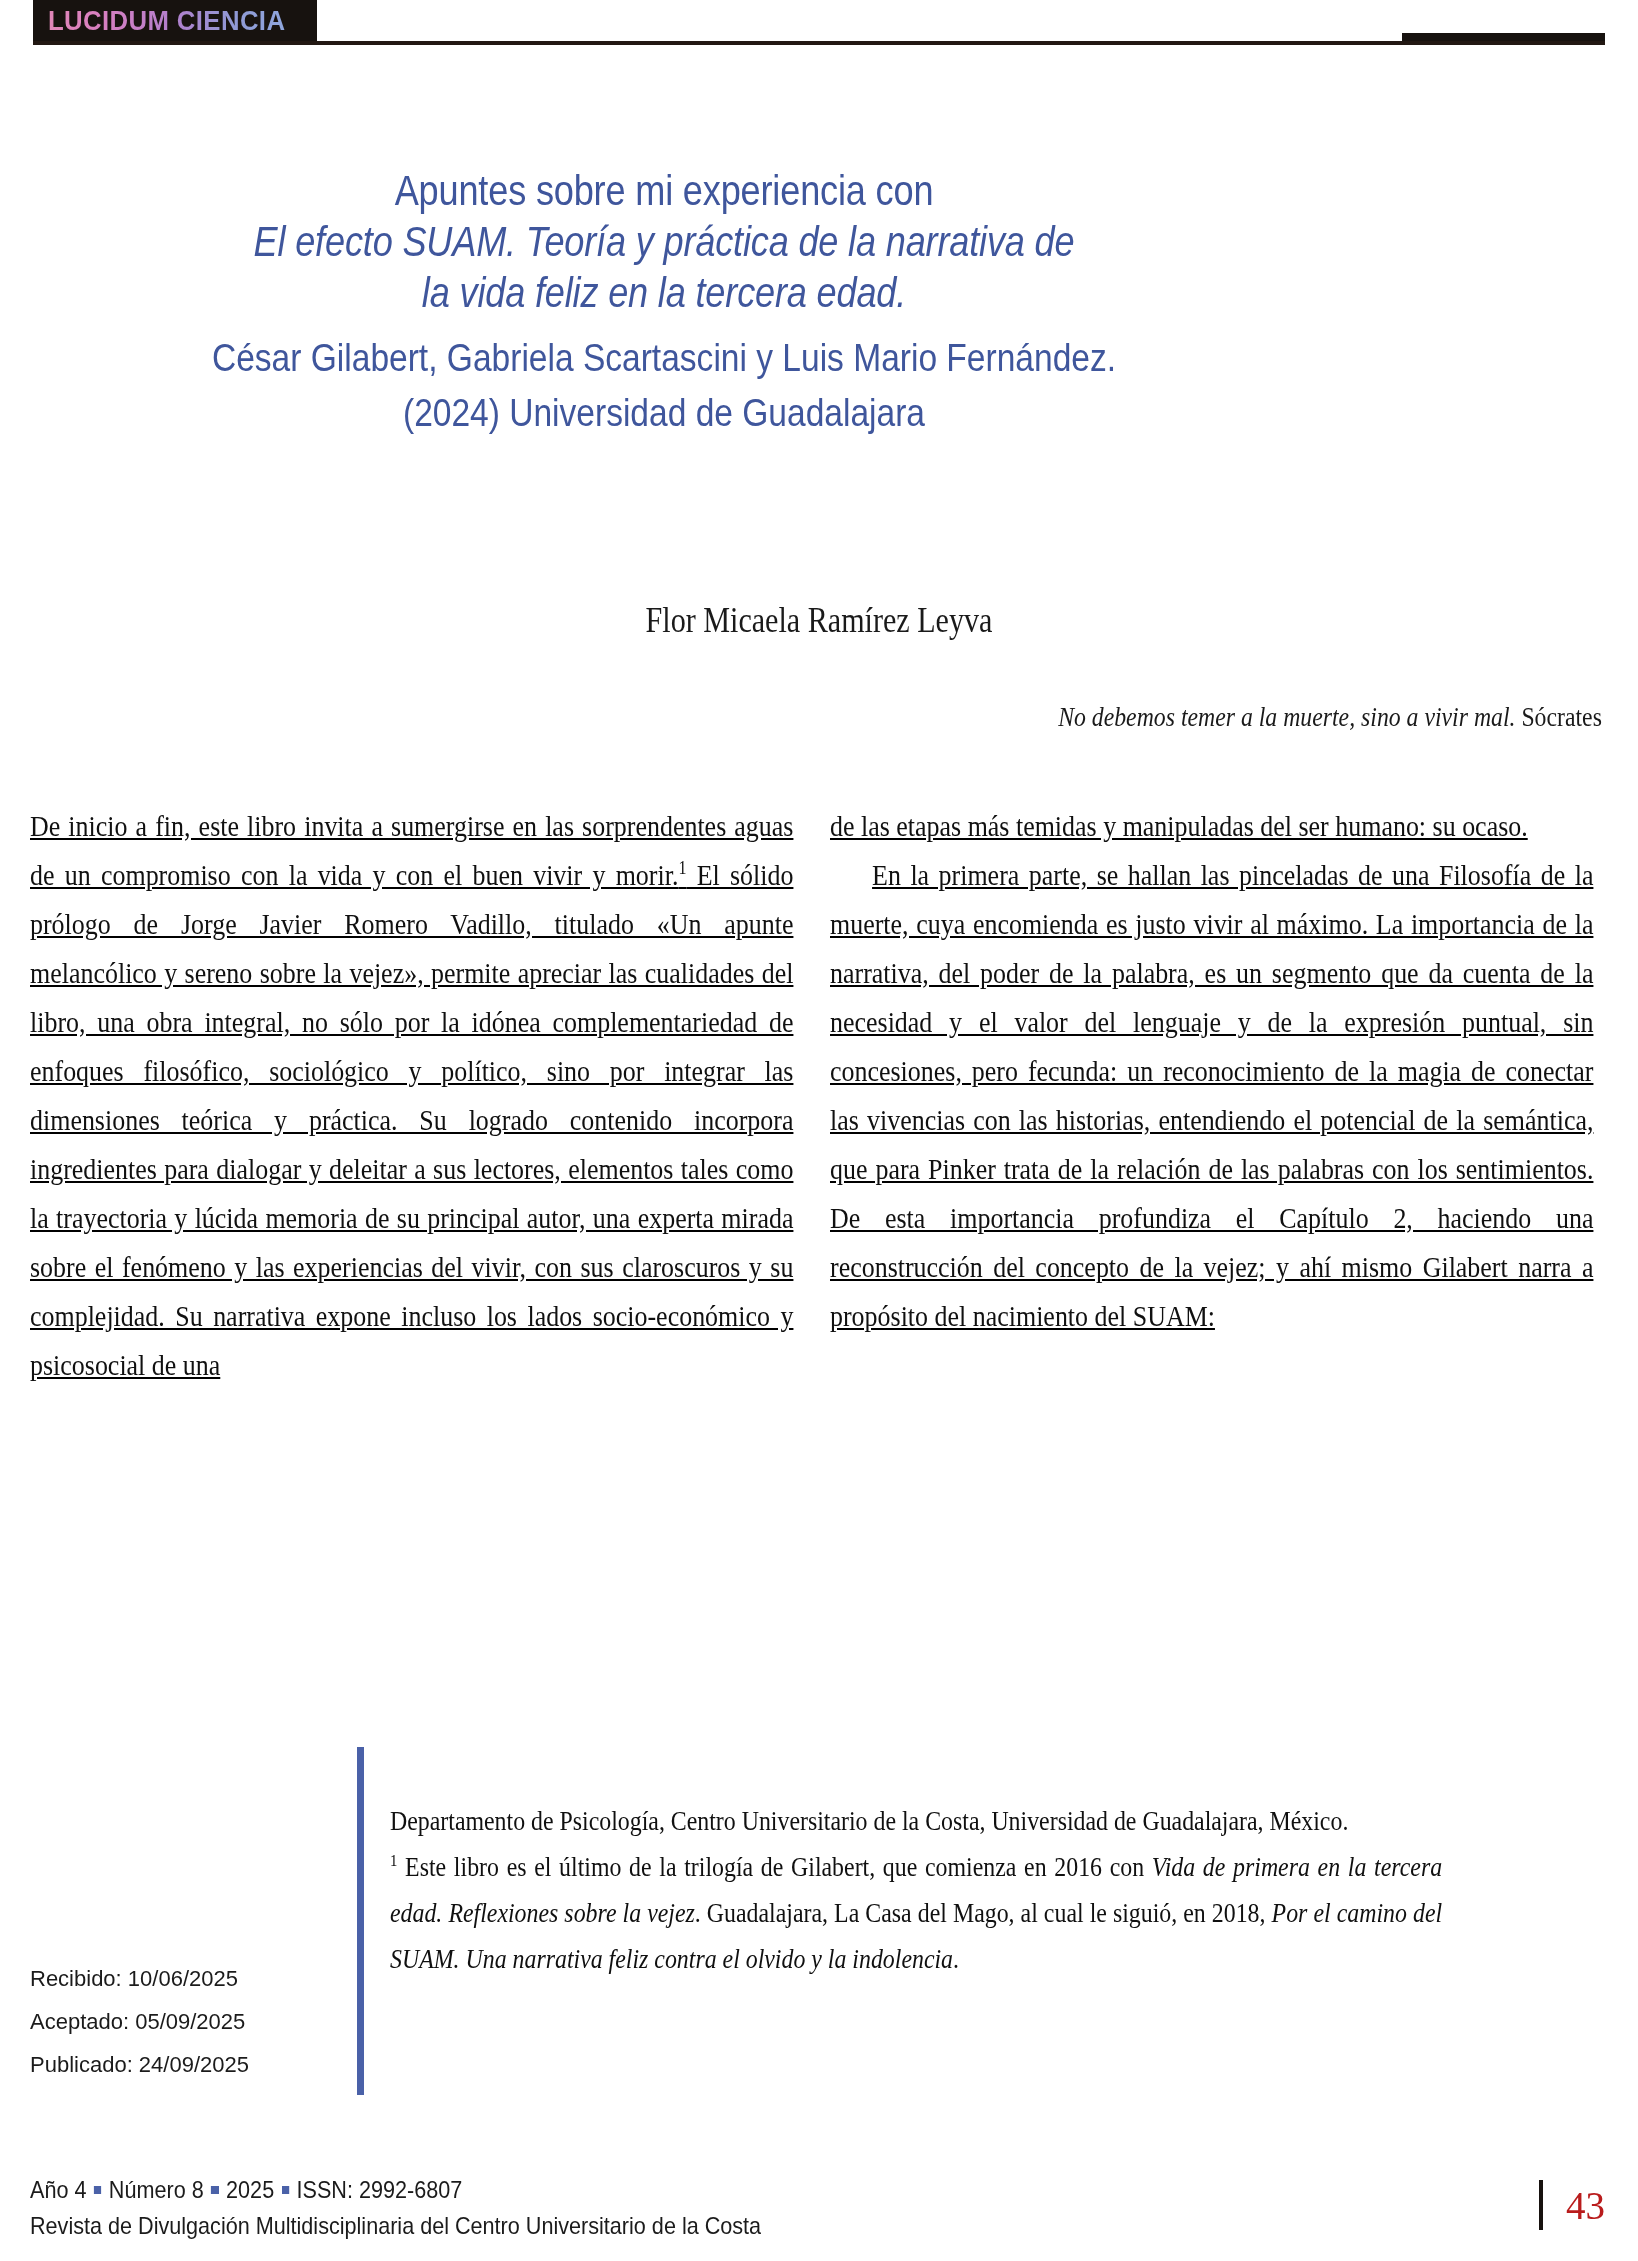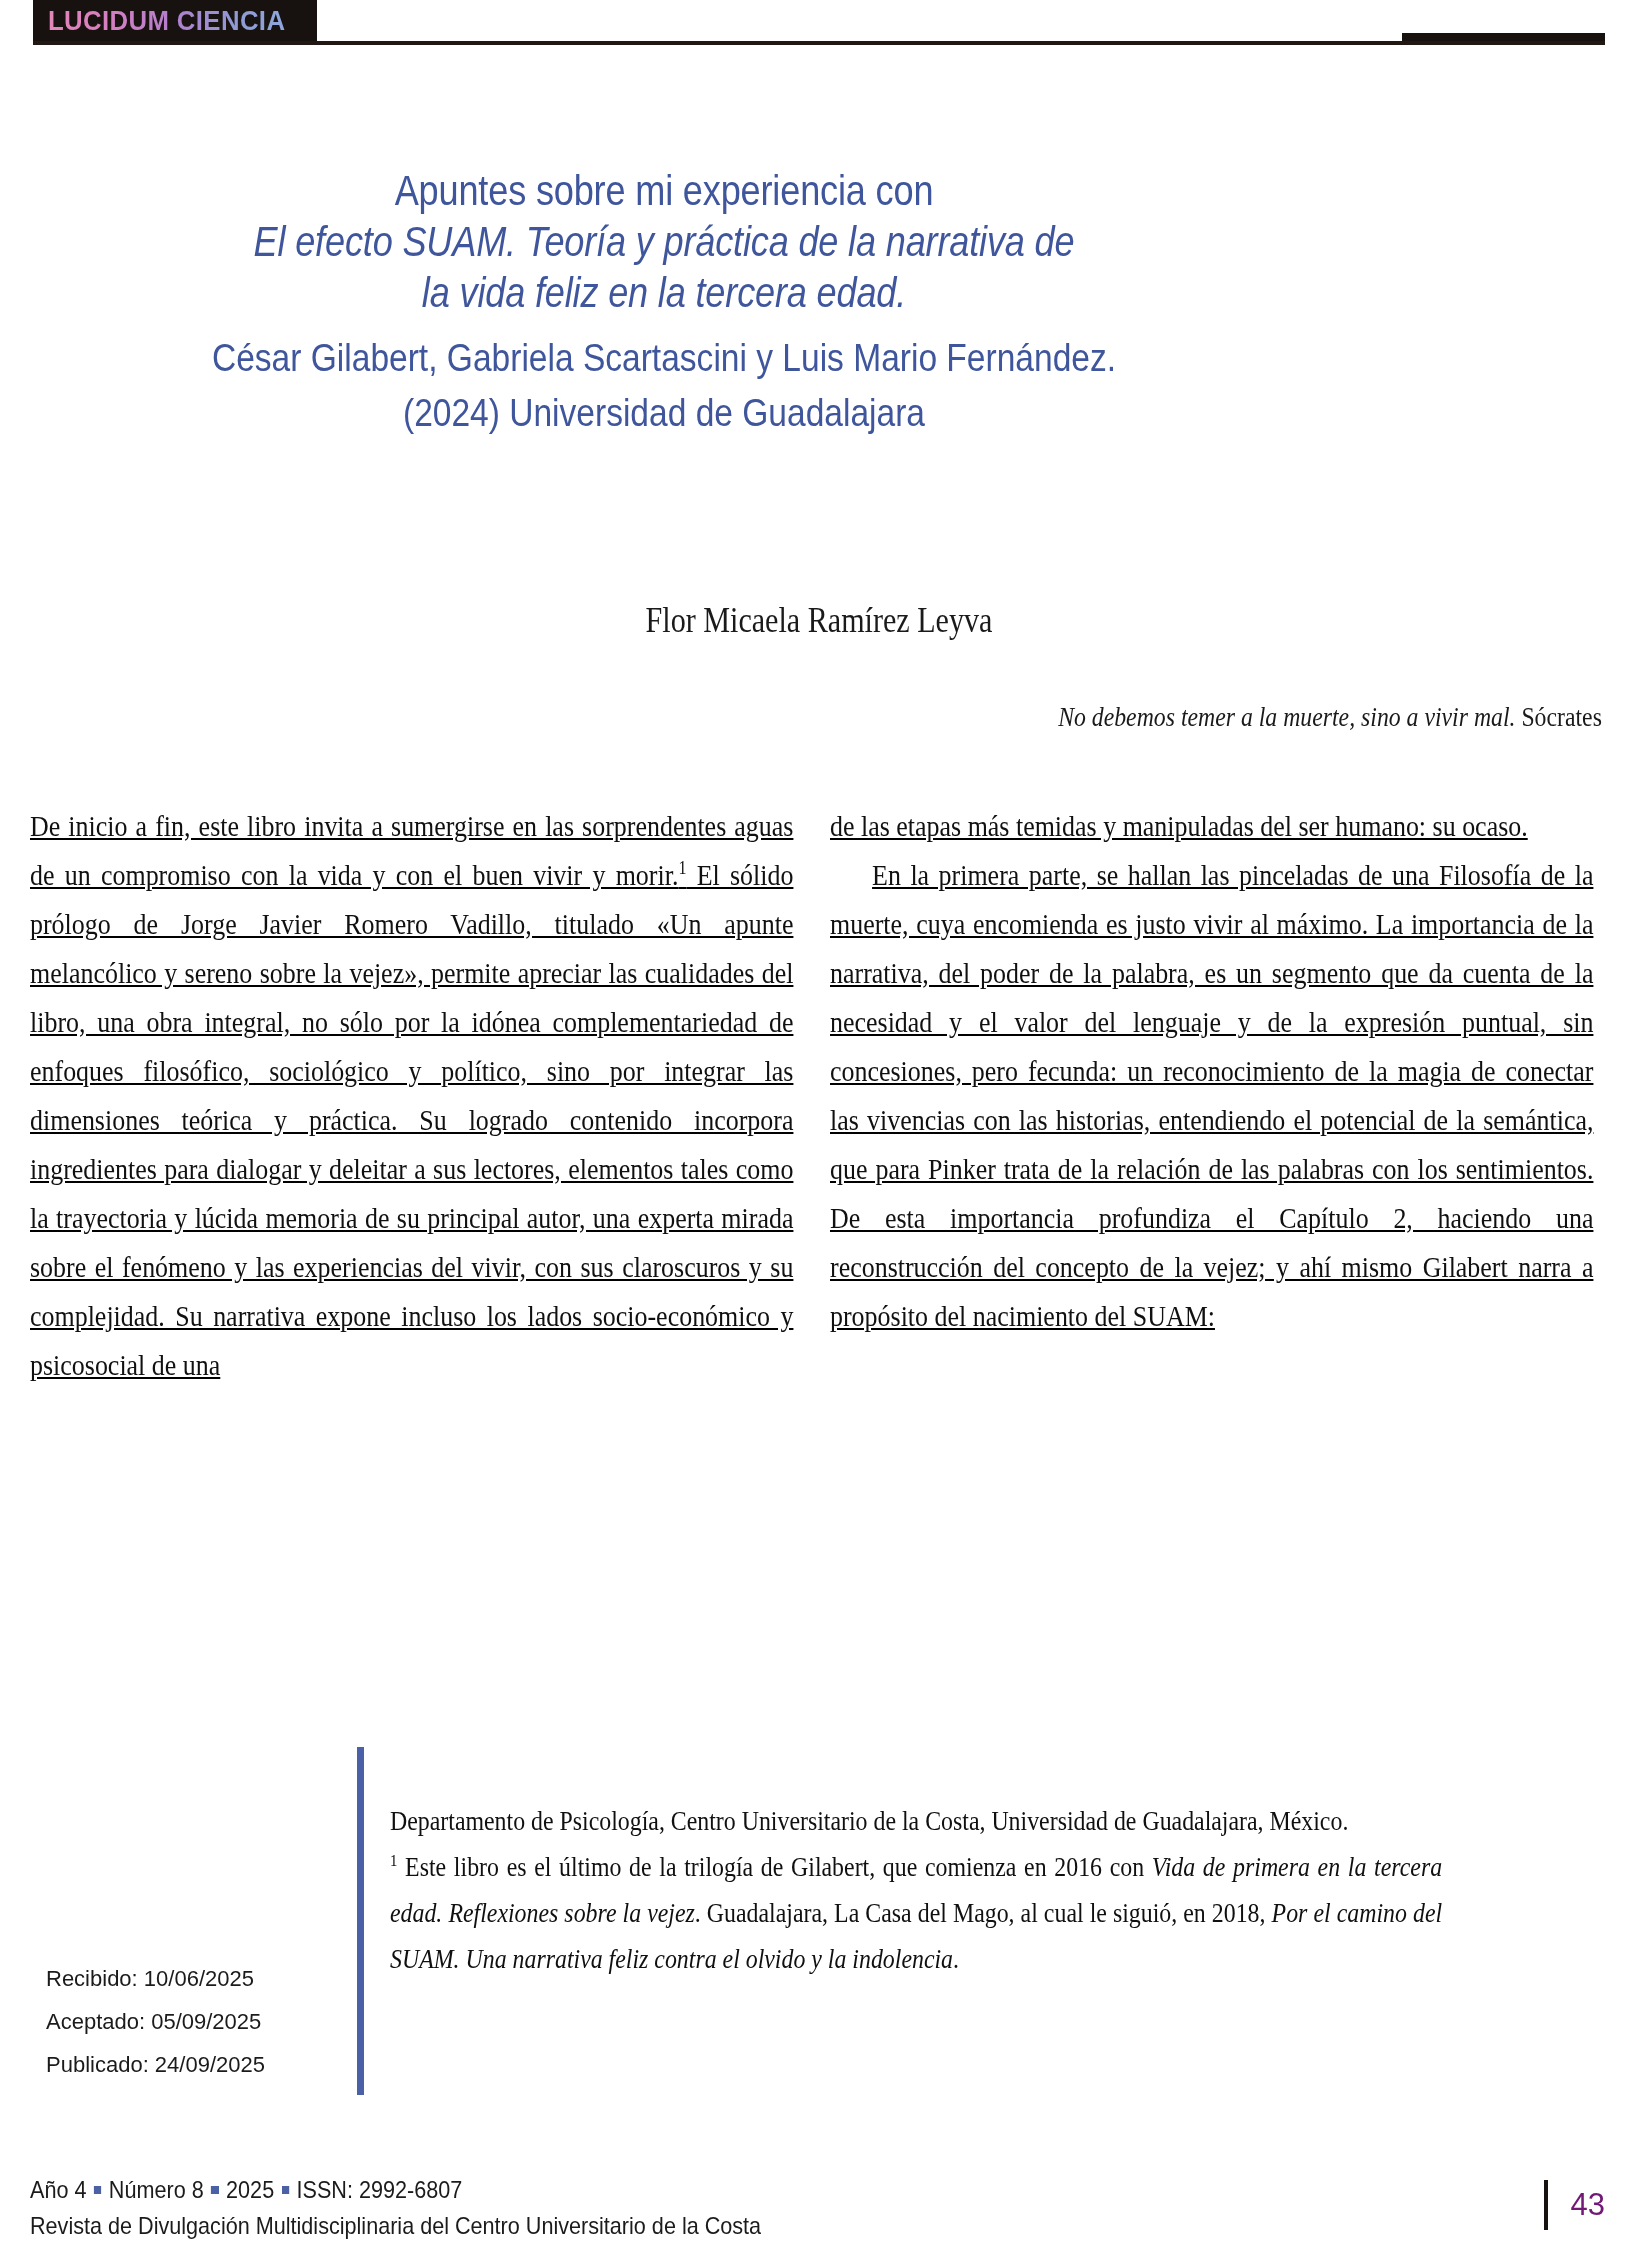--- a/index.html
+++ b/index.html
@@ -188,21 +188,21 @@
   }
   .fn-body p sup {
     font-size: 0.62em;
     vertical-align: super;
     line-height: 0;
   }
   .fn-body em { font-style: italic; }
 
   .dates {
     position: absolute;
-    left: 46px;
+    left: 30px;
     top: 1957px;
     font-family: "Liberation Sans", sans-serif;
     font-size: 22px;
     line-height: 43px;
     color: #1b1b1b;
   }
 
   
   .footer {
     position: absolute;
@@ -230,23 +230,23 @@
     display: flex;
     align-items: center;
     gap: 23px;
   }
   .pageno-bar {
     width: 3.8px;
     height: 50px;
     background: #17120f;
   }
   .pageno {
-    font-family: Liberation Sans, sans-serif;
-    font-size: 31px;
-    color: #701a75;
+    font-family: Liberation Serif, serif;
+    font-size: 39px;
+    color: #b91c1c;
   }
 </style>
 </head>
 <body>
 
 <div class="masthead">
   <div class="masthead-badge">
     <span class="masthead-title">LUCIDUM CIENCIA</span>
   </div>
   <div class="masthead-rule"></div>

